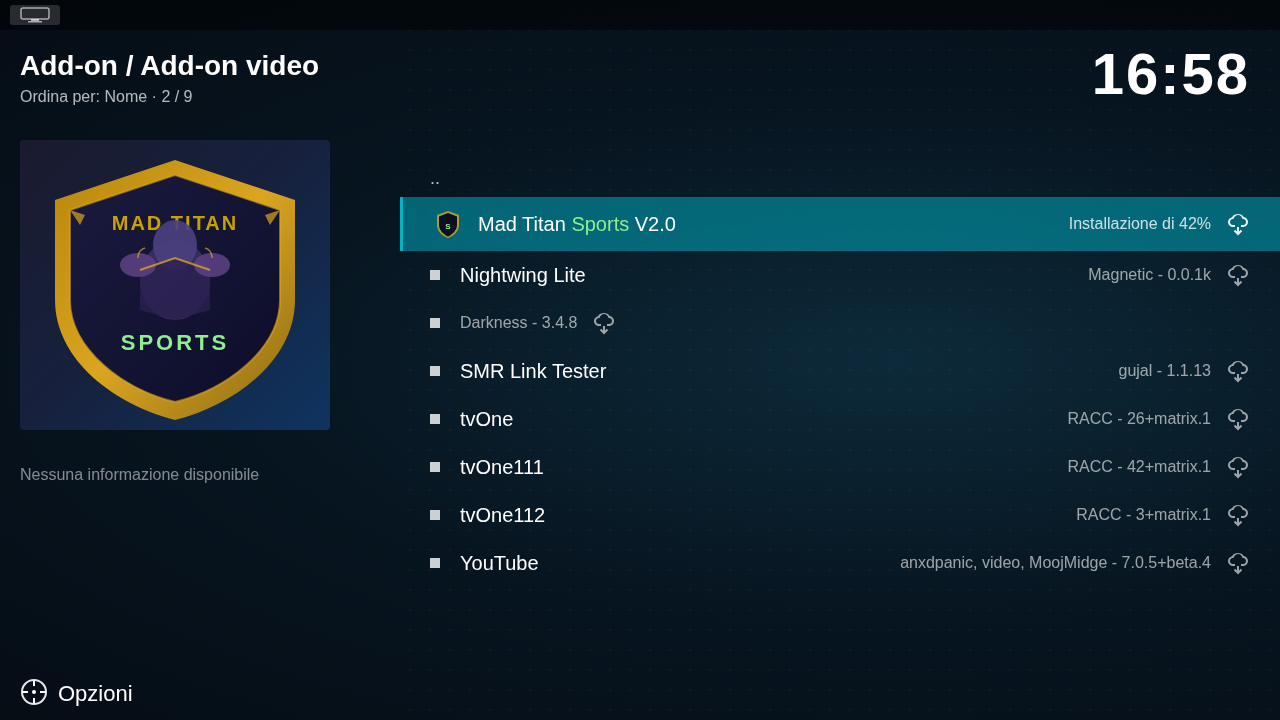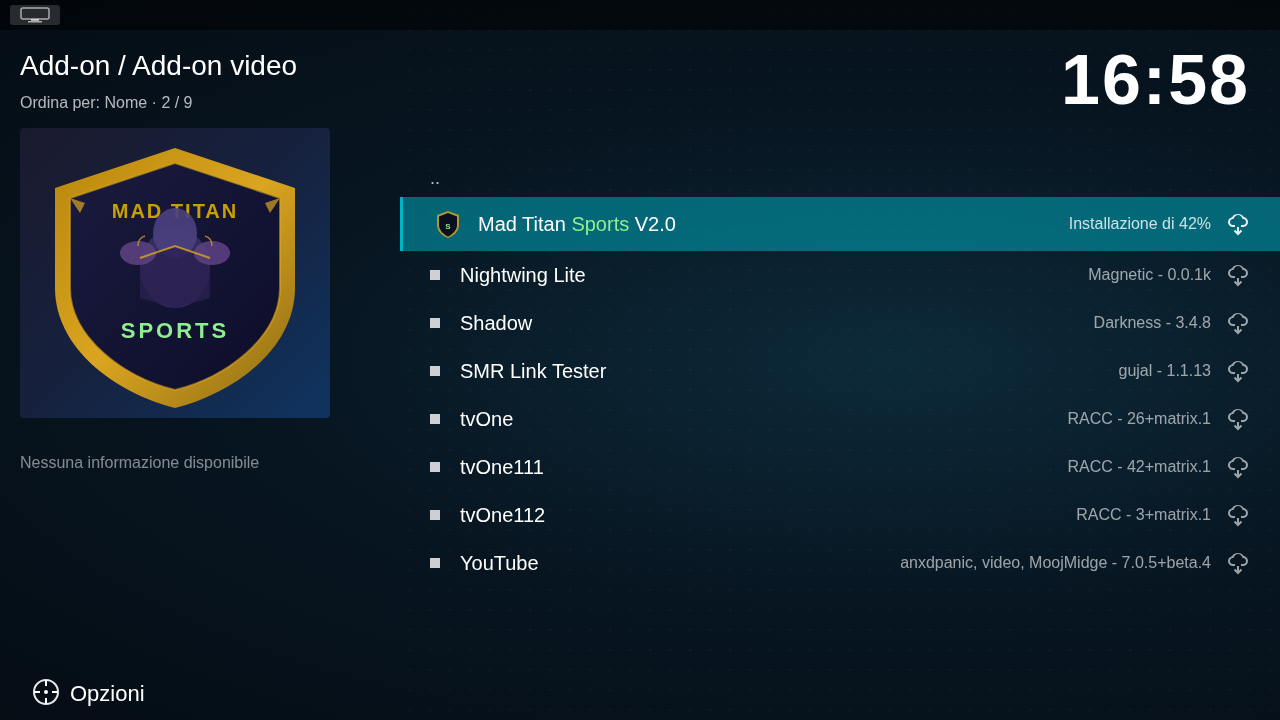--- a/index.html
+++ b/index.html
@@ -63,29 +63,29 @@
       height: 690px;
       z-index: 5;
       padding: 20px 20px 60px 20px;
       display: flex;
       flex-direction: column;
       align-items: flex-start;
     }
 
     .page-title {
       font-size: 28px;
-      font-weight: normal;
-      color: #ffffff;
-      margin-bottom: 12px;
+      font-weight: bold;
+      color: #ffffff;
+      margin-bottom: 6px;
     }
 
     .page-subtitle {
       font-size: 16px;
       color: rgba(255,255,255,0.7);
-      margin-bottom: 16px;
+      margin-bottom: 34px;
     }
 
     .addon-image {
       width: 310px;
       height: 290px;
       background: linear-gradient(135deg, #1a1a2e 0%, #16213e 50%, #0f3460 100%);
       border-radius: 4px;
       display: flex;
       align-items: center;
       justify-content: center;
@@ -99,21 +99,21 @@
       color: rgba(255,255,255,0.5);
       text-align: center;
       margin-top: 16px;
     }
 
     
     .clock {
       position: absolute;
       top: 40px;
       right: 30px;
-      font-size: 70px;
+      font-size: 58px;
       font-weight: bold;
       color: #ffffff;
       z-index: 10;
       letter-spacing: 2px;
     }
 
     
     .right-panel {
       position: absolute;
       top: 30px; left: 400px;
@@ -186,21 +186,21 @@
     }
 
     
     .bottom-options {
       position: absolute;
       bottom: 10px; left: 0;
       width: 400px;
       z-index: 10;
       display: flex;
       align-items: center;
-      padding: 0 32px;
+      padding: 0 20px;
     }
 
     .options-icon {
       margin-right: 10px;
     }
 
     .options-label {
       font-size: 22px;
       color: #ffffff;
     }
@@ -299,21 +299,20 @@
     <div class="list-item-name">Nightwing Lite</div>
     <div class="list-item-meta">Magnetic - 0.0.1k</div>
     <svg class="download-icon" viewBox="0 0 24 24">
       <path d="M12 2C9.5 2 7.2 3.2 6 5.2C3.7 5.7 2 7.7 2 10C2 12.8 4.2 15 7 15H9V13H7C5.3 13 4 11.7 4 10C4 8.4 5.2 7.1 6.7 7H7.5L7.8 6.3C8.6 4.4 10.2 3 12 3C14.3 3 16.2 4.8 16.5 7H17C18.7 7 20 8.3 20 10C20 11.7 18.7 13 17 13H15V15H17C19.8 15 22 12.8 22 10C22 7.5 20.1 5.4 17.7 5.1C16.7 3.2 14.4 2 12 2Z" fill="rgba(255,255,255,0.6)"></path>
       <path d="M13 15V19.6L14.8 17.8L16.2 19.2L12 23.4L7.8 19.2L9.2 17.8L11 19.6V15H13Z" fill="rgba(255,255,255,0.6)"></path>
     </svg>
   </div>
 
   <div class="list-item">
     <div class="list-item-bullet"></div>
-    <div class="list-item-name">Shadow</div>
     <div class="list-item-meta">Darkness - 3.4.8</div>
     <svg class="download-icon" viewBox="0 0 24 24">
       <path d="M12 2C9.5 2 7.2 3.2 6 5.2C3.7 5.7 2 7.7 2 10C2 12.8 4.2 15 7 15H9V13H7C5.3 13 4 11.7 4 10C4 8.4 5.2 7.1 6.7 7H7.5L7.8 6.3C8.6 4.4 10.2 3 12 3C14.3 3 16.2 4.8 16.5 7H17C18.7 7 20 8.3 20 10C20 11.7 18.7 13 17 13H15V15H17C19.8 15 22 12.8 22 10C22 7.5 20.1 5.4 17.7 5.1C16.7 3.2 14.4 2 12 2Z" fill="rgba(255,255,255,0.6)"></path>
       <path d="M13 15V19.6L14.8 17.8L16.2 19.2L12 23.4L7.8 19.2L9.2 17.8L11 19.6V15H13Z" fill="rgba(255,255,255,0.6)"></path>
     </svg>
   </div>
 
   <div class="list-item">
     <div class="list-item-bullet"></div>
     <div class="list-item-name">SMR Link Tester</div>

